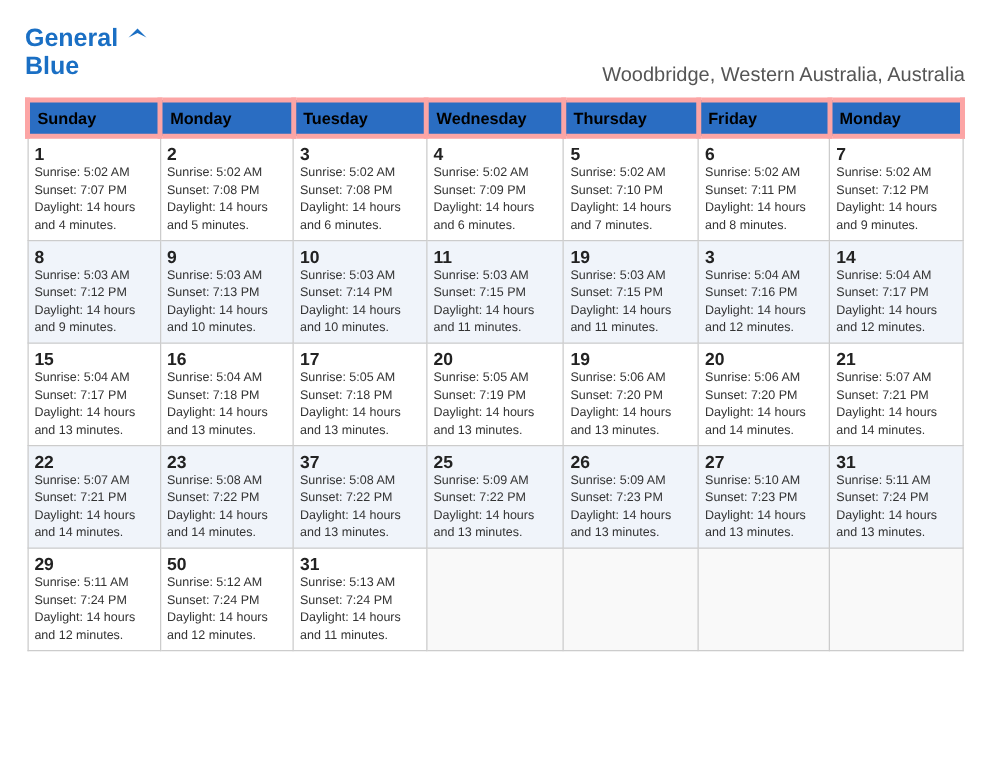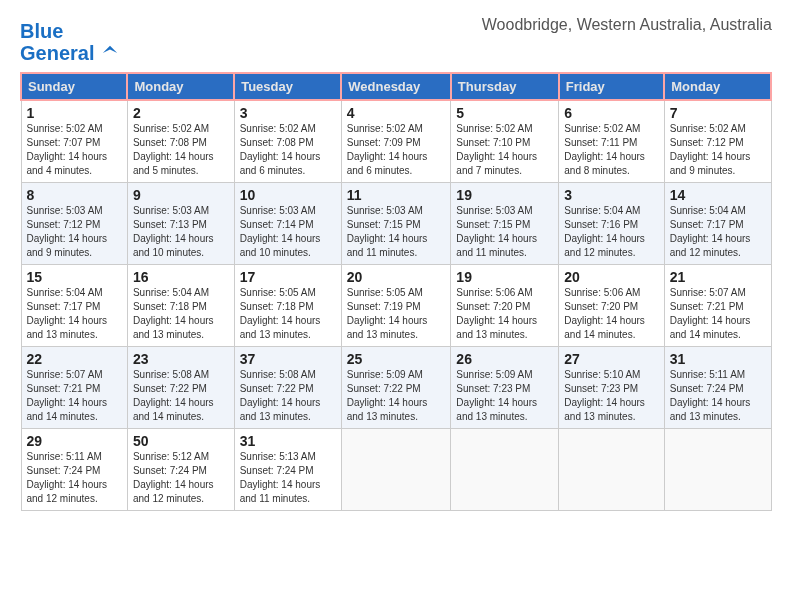--- a/index.html
+++ b/index.html
@@ -37,35 +37,36 @@
       text-align: right;
     }
     .month-title {
       font-size: 36px;
       font-weight: bold;
       color: #333;
     }
     .location-title {
       font-size: 16px;
       color: #555;
+      margin-top: 36px;
     }
     .calendar {
       width: 100%;
       border-collapse: collapse;
       border: 1px solid #ccc;
       font-size: 10.5px;
     }
     .calendar th {
       background: #2a6dc2;
-      color: #e5e5e5;
+      color: #000000;
       text-align: left;
       padding: 5px 6px;
       font-size: 13px;
       font-weight: bold;
-      border: 2px solid #fca5a5;
+      border: 4px solid #fca5a5;
     }
     .calendar td {
       vertical-align: top;
       padding: 4px 5px;
       border: 1px solid #ccc;
       width: 113px;
       height: 82px;
       background: #fff;
     }
     .calendar tr:nth-child(even) td {
@@ -90,27 +91,27 @@
       height: 70px;
     }
   </style>
 </head>
 <body>
 
 <div class="page">
   <div class="header-area">
     <div class="logo">
       <div>
-        <div style="font-size:20px;font-weight:bold;color:#1a6fc4;line-height:1.1;">Blue</div>
         <div style="font-size:20px;font-weight:bold;color:#333;line-height:1.1;">
           <span style="color:#1a6fc4;">General</span>
           <svg class="logo-icon" viewBox="0 0 20 20" style="display:inline-block;vertical-align:middle;margin-left:1px;margin-top:-4px;">
             <polygon points="10,2 18,10 10,6 2,10" fill="#1a6fc4"></polygon>
           </svg>
         </div>
+        <div style="font-size:20px;font-weight:bold;color:#1a6fc4;line-height:1.1;">Blue</div>
       </div>
     </div>
     <div class="title-area">
       <div class="location-title">Woodbridge, Western Australia, Australia</div>
     </div>
   </div>
 
   <table class="calendar">
     <thead>
       <tr id="header-row">

